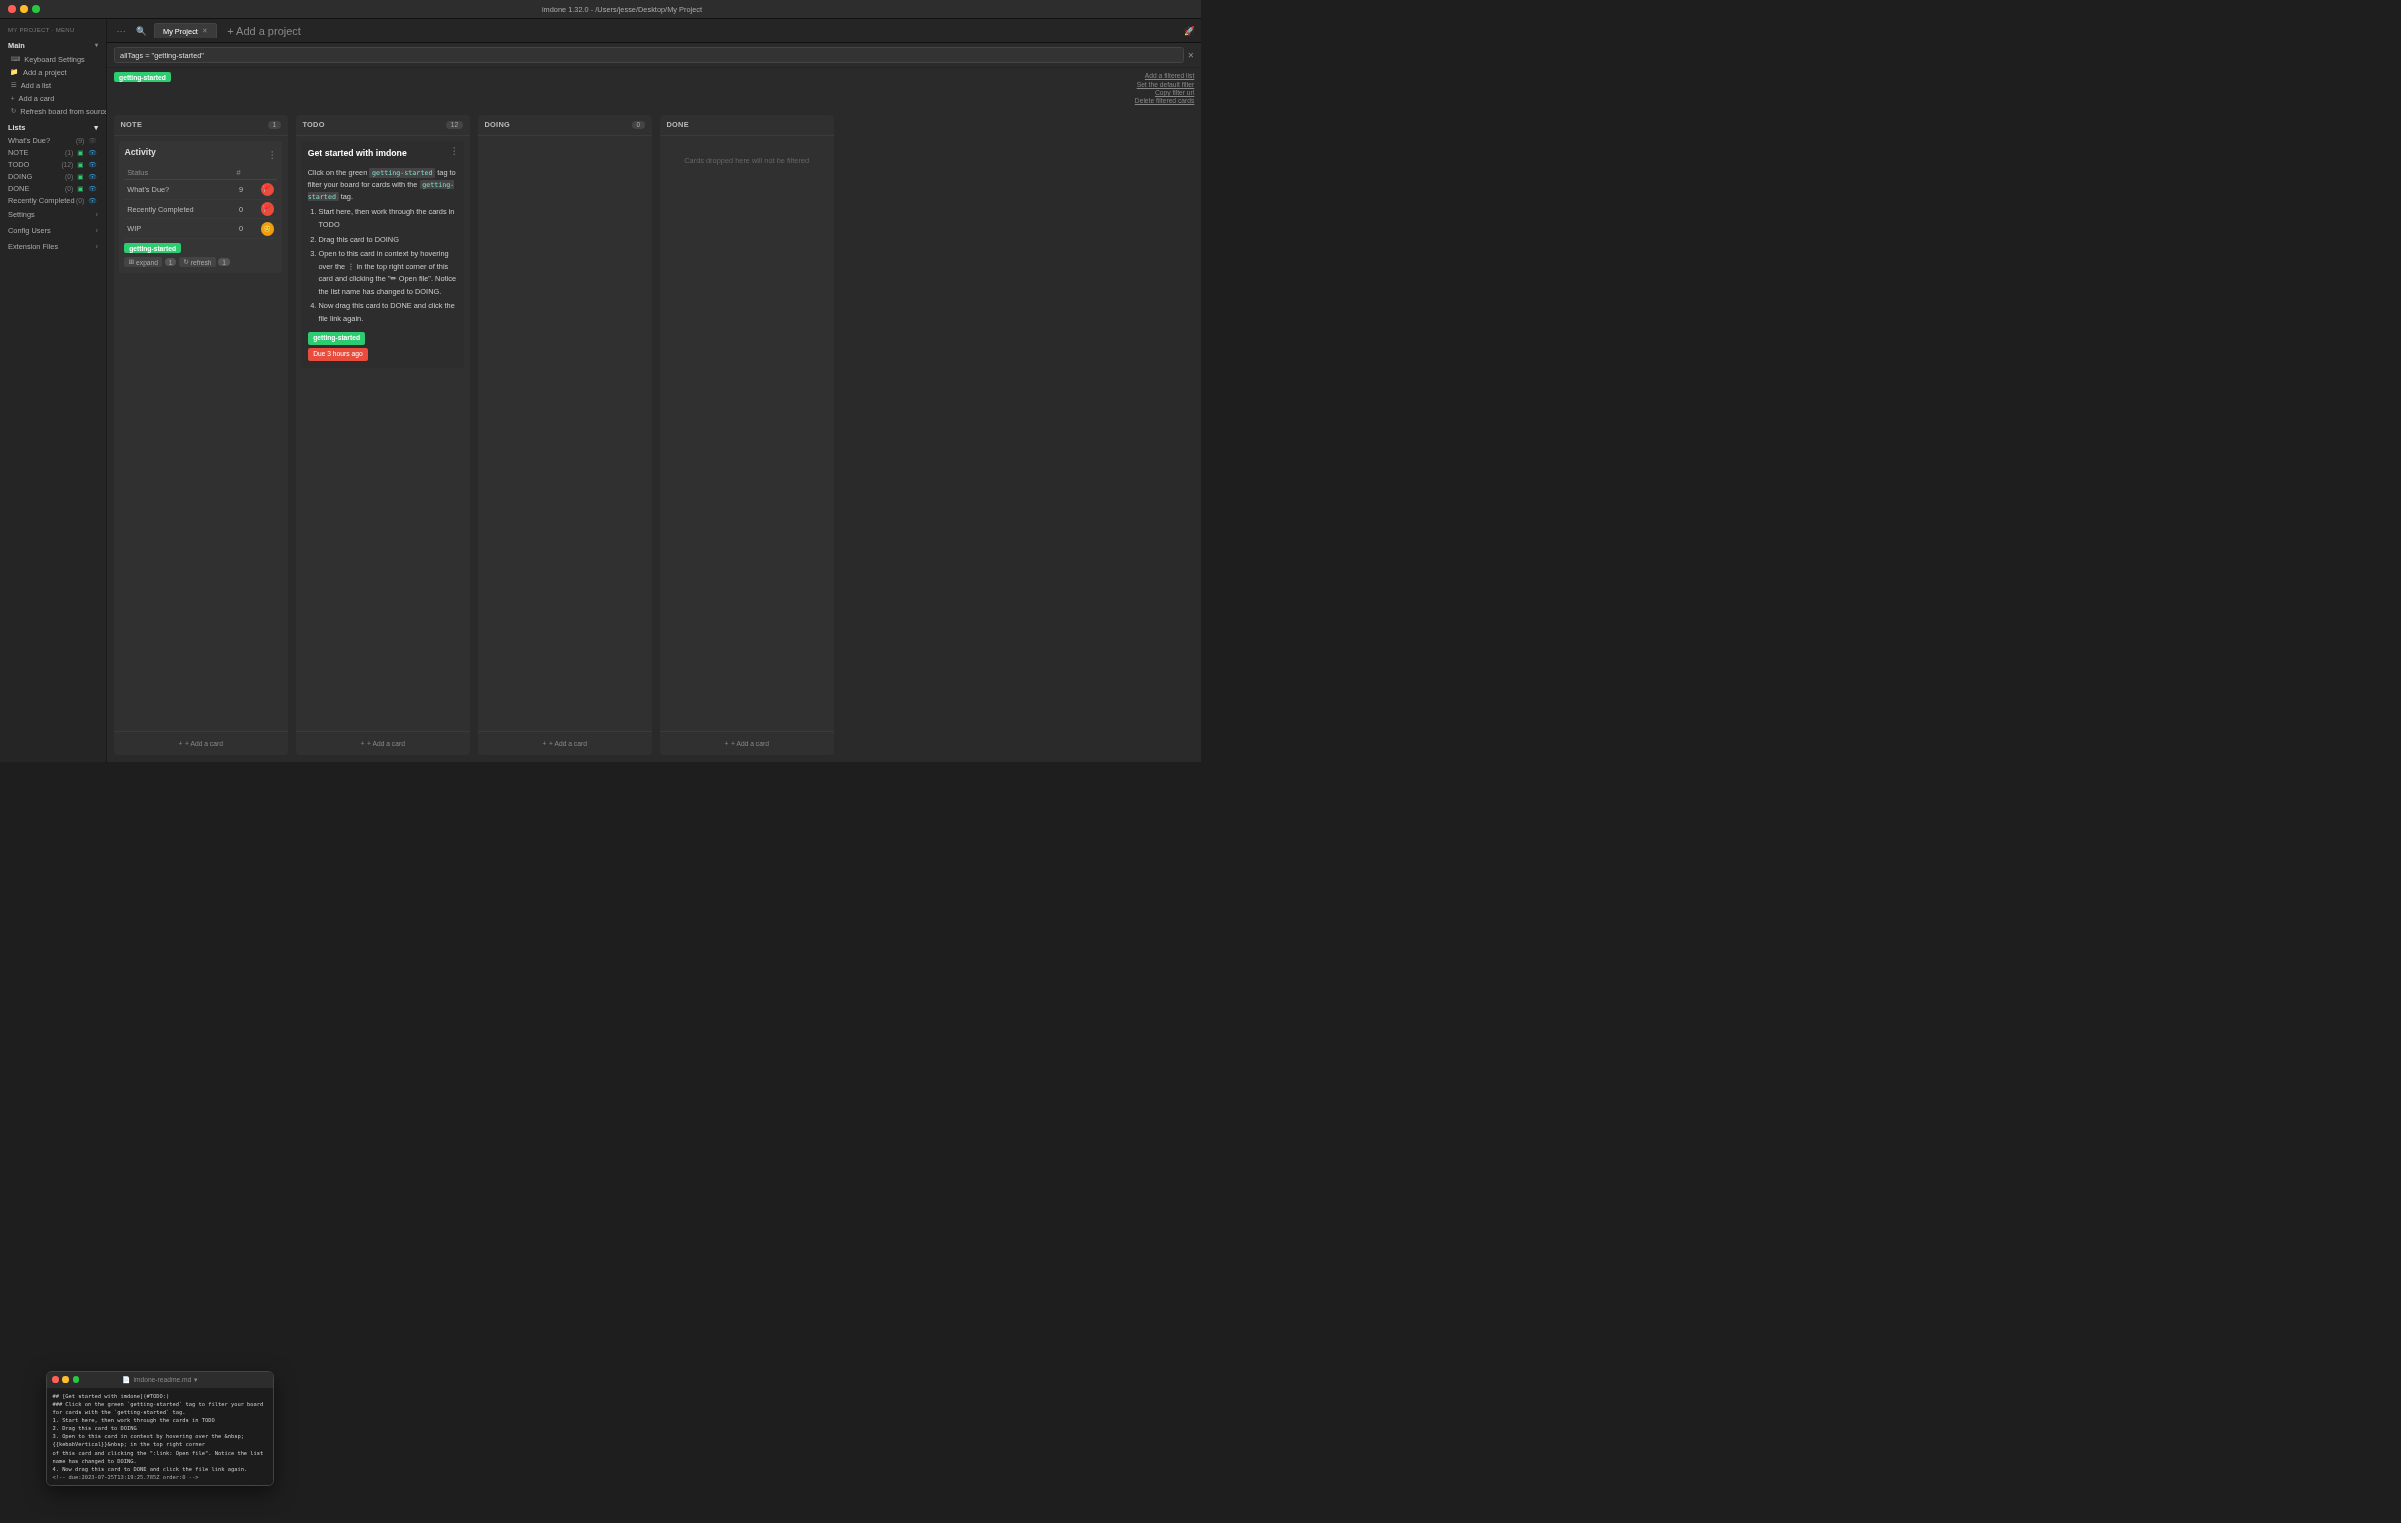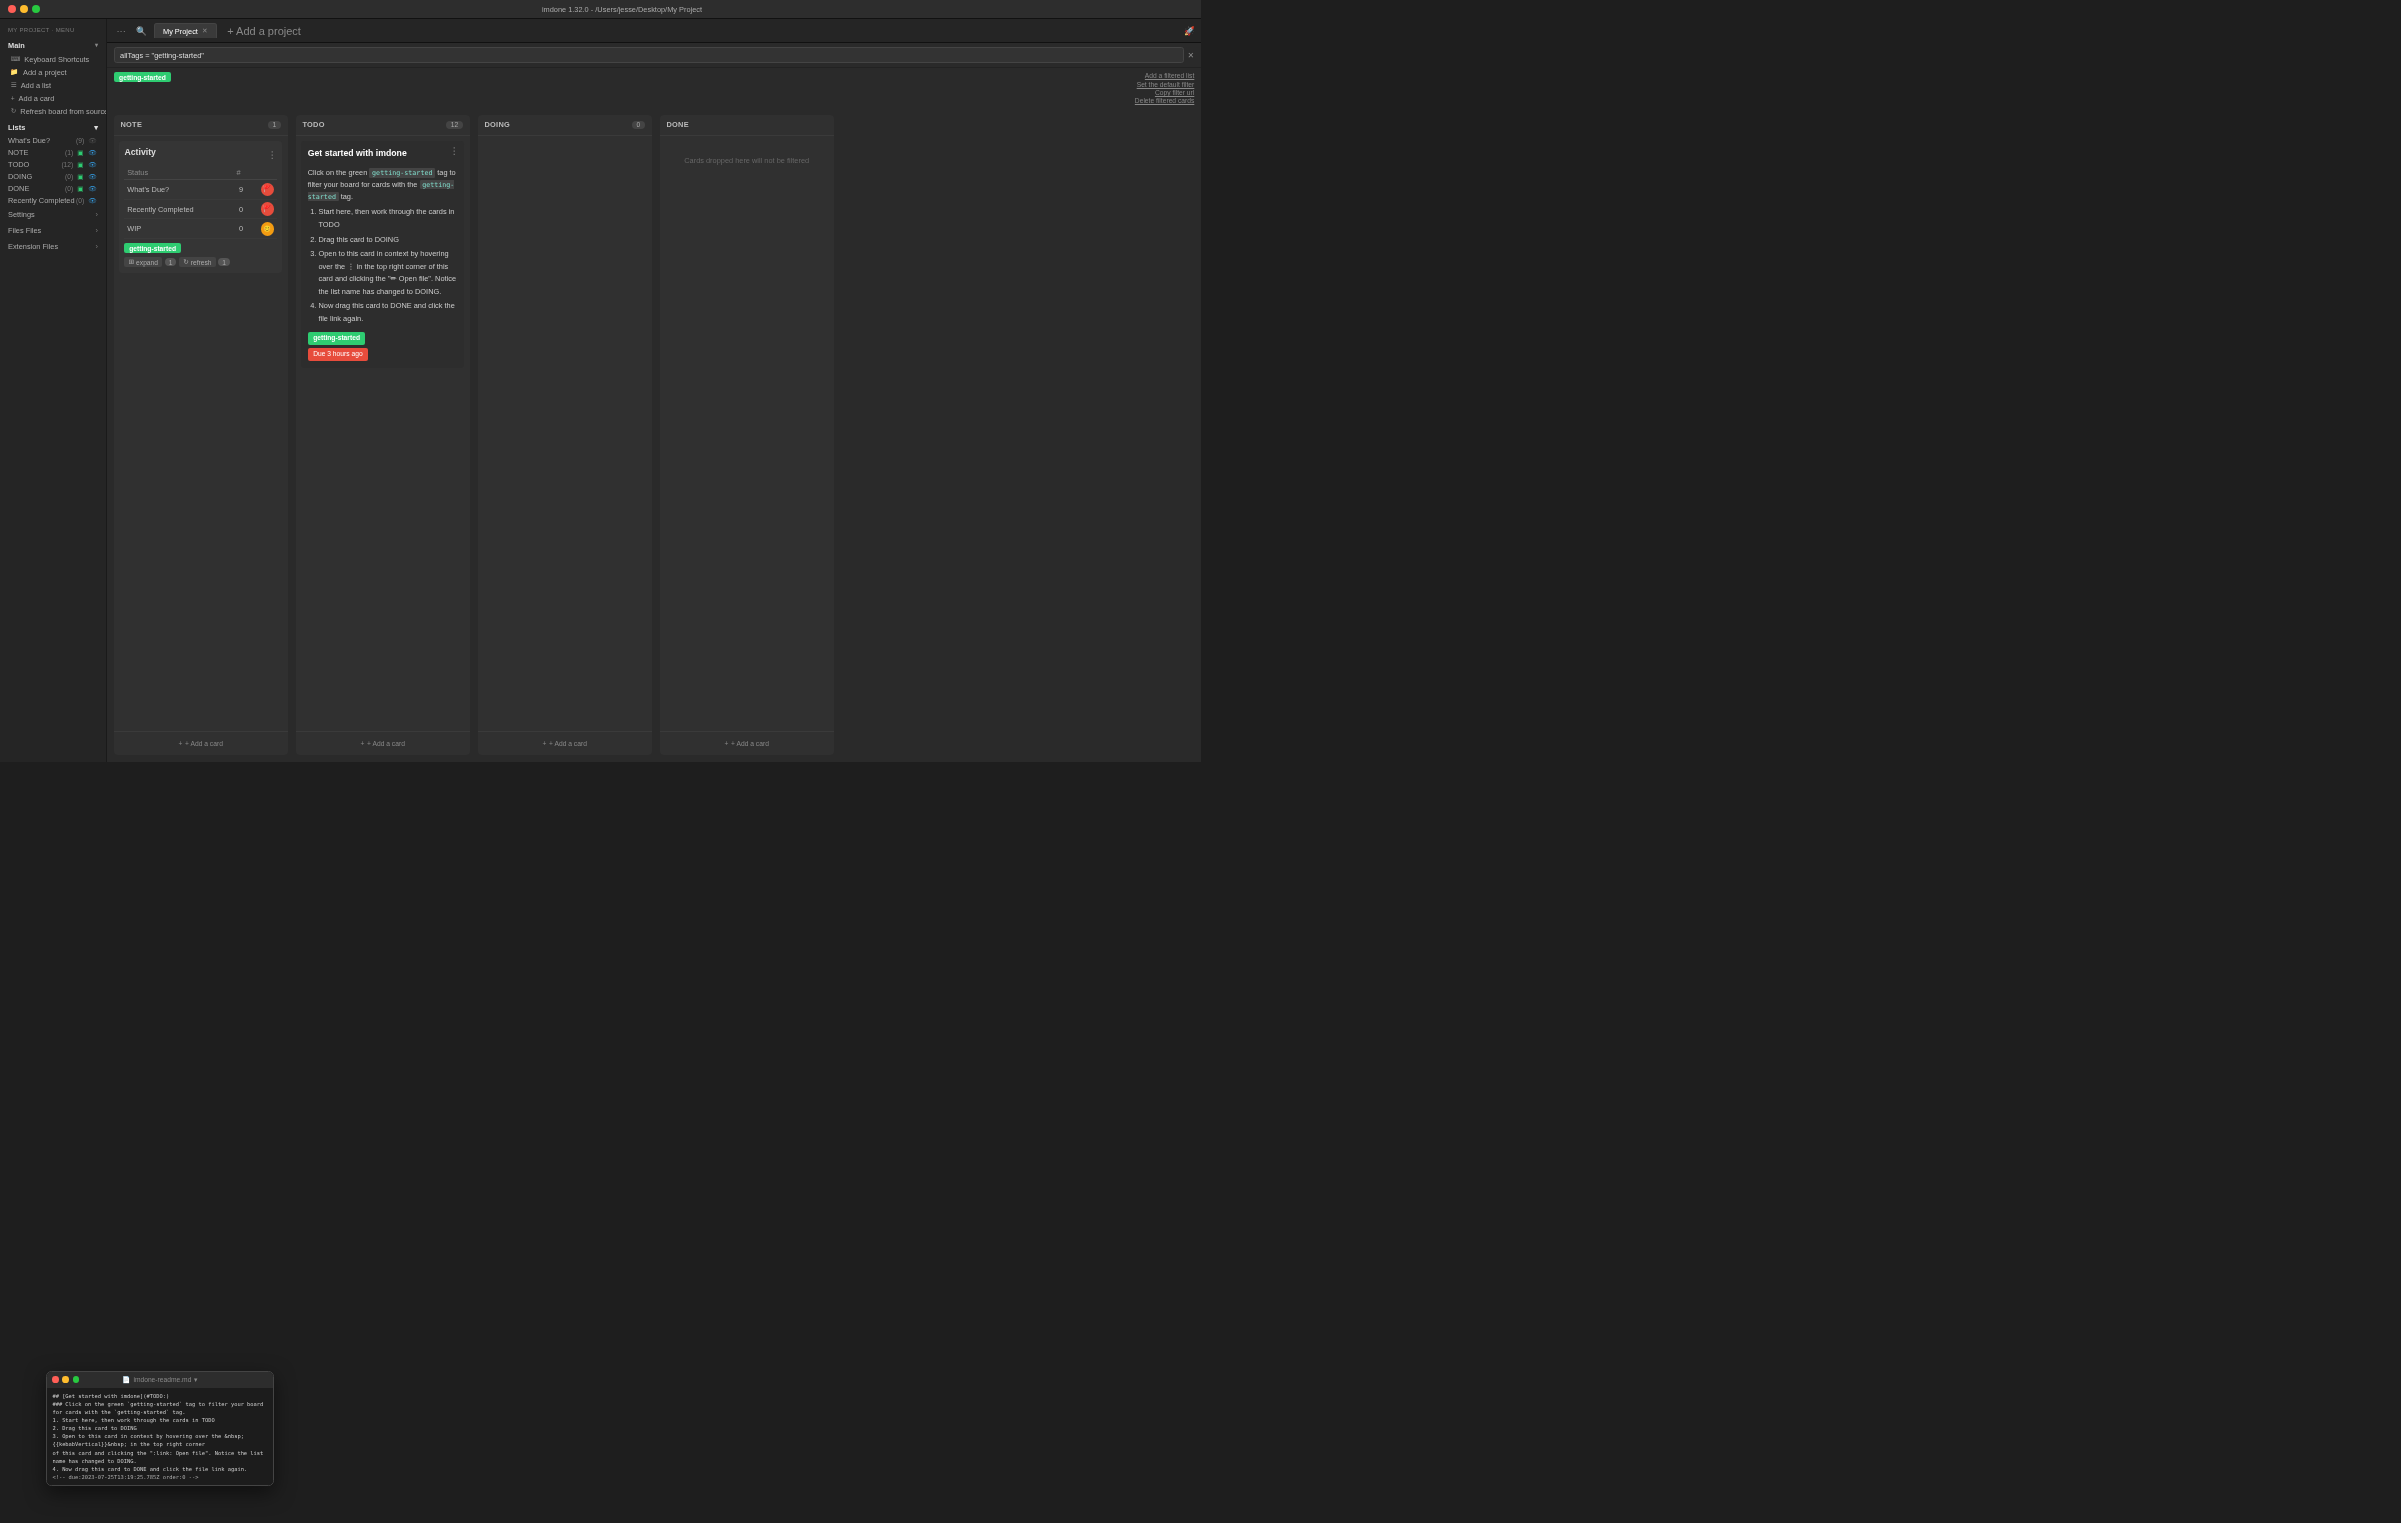--- a/index.html
+++ b/index.html
@@ -534,21 +534,21 @@
   <div class="sidebar">
     <div class="sidebar-project-header">MY PROJECT · MENU</div>
 
     <div class="sidebar-section-header">
       <span>Main</span>
       <span class="chevron">▾</span>
     </div>
 
     <div class="sidebar-item">
       <span class="icon">⌨</span>
-      <span>Keyboard Shortcuts</span>
+      <span>Keyboard Settings</span>
     </div>
     <div class="sidebar-item">
       <span class="icon">📁</span>
       <span>Add a project</span>
     </div>
     <div class="sidebar-item">
       <span class="icon">☰</span>
       <span>Add a list</span>
     </div>
     <div class="sidebar-item">
@@ -610,21 +610,21 @@
       <span class="list-icons">
         <span class="list-icon-btn blue">👁</span>
       </span>
     </div>
 
     <div class="sidebar-section-link">
       <span>Settings</span>
       <span style="color:#777;">›</span>
     </div>
     <div class="sidebar-section-link">
-      <span>Files Files</span>
+      <span>Config Users</span>
       <span style="color:#777;">›</span>
     </div>
     <div class="sidebar-section-link">
       <span>Extension Files</span>
       <span style="color:#777;">›</span>
     </div>
   </div>
 
   <div class="main-content">
 

